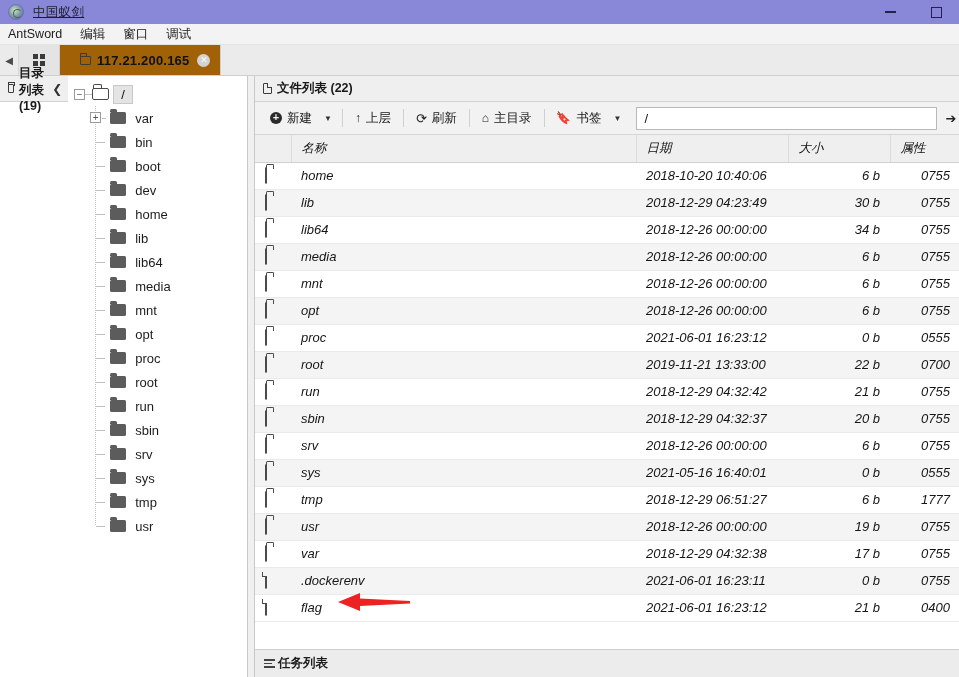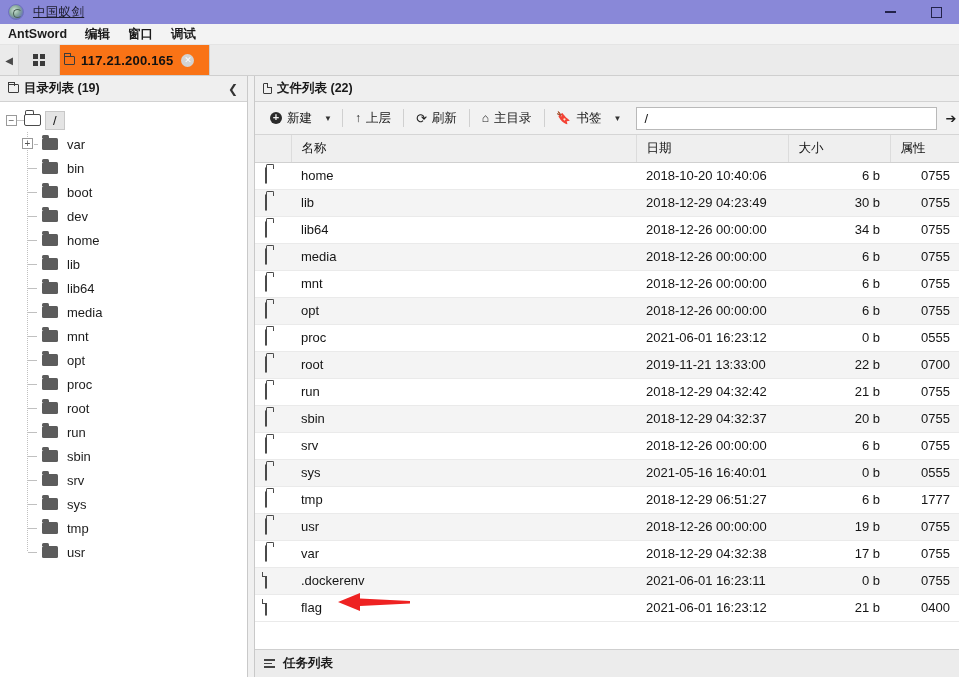--- a/index.html
+++ b/index.html
@@ -37,59 +37,59 @@
     color: #2c2c5a;
   }
   .win-btn .dash { width: 11px; height: 1.5px; background: #23234a; display: block; }
   .win-btn .sq { width: 11px; height: 11px; border: 1.5px solid #23234a; display: block; }
 
   
   .menubar {
     height: 21px; flex: 0 0 21px; background: #f3f3f3;
     display: flex; align-items: center; border-bottom: 1px solid #e4e4e4;
   }
-  .menu-item { padding: 0 9px; font-size: 12.5px; color: #1b1b1b; line-height: 21px; font-weight: bold; }
+  .menu-item { padding: 0 9px; font-size: 12.5px; color: #1b1b1b; line-height: 21px; }
   .menu-item:first-child { padding-left: 8px; }
 
   
   .tabbar {
     height: 31px; flex: 0 0 31px; background: #ebebeb;
     display: flex; align-items: stretch; border-bottom: 1px solid #cfcfcf;
   }
   .tab-nav-arrow {
     width: 18px; display: flex; align-items: center; justify-content: center;
     color: #4a4a4a; font-size: 10px; background: #ebebeb;
   }
   .tab-grid {
     width: 42px; display: flex; align-items: center; justify-content: center;
     background: #e4e4e4; border-right: 1px solid #cfcfcf; border-left: 1px solid #d6d6d6;
   }
   .grid-glyph { display: grid; grid-template-columns: 5px 5px; grid-template-rows: 5px 5px; gap: 2px; }
   .grid-glyph i { background: #3a3a3a; display: block; }
   .tab {
-    display: flex; align-items: center; padding: 0 10px 0 4px; gap: 6px;
-    background: #f97316; border-right: 1px solid #cfcfcf; min-width: 150px;
+    display: flex; align-items: center; padding: 0 10px 0 20px; gap: 6px;
+    background: #a16207; border-right: 1px solid #cfcfcf; min-width: 150px;
   }
   .tab-folder-ico { width: 11px; height: 9px; border: 1.2px solid #3b3b3b; border-radius: 1px; position: relative; }
   .tab-folder-ico::before {
     content:""; position:absolute; left:-1.2px; top:-3.4px; width:5px; height:3px;
     border:1.2px solid #3b3b3b; border-bottom:none; border-top-left-radius:1px; border-top-right-radius:1px;
   }
   .tab-label { font-size: 13px; color: #111; font-weight: 600; letter-spacing: .2px; }
   .tab-close {
     width: 13px; height: 13px; border-radius: 50%; background: #d3d3d3; color: #fbfbfb;
     font-size: 9px; display: flex; align-items: center; justify-content: center; margin-left: 2px;
   }
   .tabbar-rest { flex: 1; background: #ebebeb; }
 
   
   .body { flex: 1; display: flex; min-height: 0; background: #f0f0f0; }
 
   
-  .left-panel { width: 248px; display: flex; flex-direction: column; background: #fff; border-right: 1px solid #c9c9c9; }
+  .left-panel { width: 248px; display: flex; flex-direction: row; background: #fff; border-right: 1px solid #c9c9c9; }
   .panel-head {
     height: 26px; flex: 0 0 26px; background: #efefef; border-bottom: 1px solid #d2d2d2;
     display: flex; align-items: center; padding: 0 6px 0 8px; justify-content: space-between;
   }
   .panel-head-left { display: flex; align-items: center; gap: 5px; }
   .panel-head-title { font-size: 12.5px; font-weight: bold; color: #1a1a1a; }
   .mini-folder { width: 11px; height: 9px; border: 1.2px solid #3b3b3b; border-radius: 1px; position: relative; }
   .mini-folder::before {
     content:""; position:absolute; left:-1.2px; top:-3.4px; width:5px; height:3px;
     border:1.2px solid #3b3b3b; border-bottom:none;
@@ -169,21 +169,21 @@
     width: 12px; height: 12px; border-radius: 50%; background: #2b2b2b; color: #f2f2f2;
     font-size: 11px; line-height: 11px; text-align: center; font-weight: bold;
   }
   .ico-up { font-size: 12px; color: #1c1c1c; }
   .ico-refresh { font-size: 13px; color: #1c1c1c; }
   .ico-home { font-size: 12px; color: #1c1c1c; }
   .ico-book { font-size: 12px; color: #1c1c1c; }
 
   
   .table-area { flex: 1; display: flex; flex-direction: column; min-height: 0; overflow: hidden; }
-  table.filelist { width: 100%; border-collapse: collapse; table-layout: fixed; }
+  table.filelist { width: 100%; border-collapse: collapse; table-layout: fixed; font-style: italic; }
   table.filelist thead th {
     background: #efefef; border-bottom: 1px solid #d0d0d0; border-right: 1px solid #dcdcdc;
     height: 27px; font-size: 12.5px; font-weight: normal; color: #121212; text-align: left;
     padding: 0 10px; position: sticky; top: 0;
   }
   table.filelist thead th.num { text-align: left; }
   .col-icon { width: 36px; }
   .col-name { width: 345px; }
   .col-date { width: 152px; margin-left: 8px; }
   .col-size { width: 102px; }
@@ -214,21 +214,21 @@
   .row-doc::after {
     content:""; position:absolute; right:-1.3px; top:-1.3px; width:4.5px; height:4.5px;
     background: inherit; border-left:1.3px solid #4a4a4a; border-bottom:1.3px solid #4a4a4a;
     background-color: #ffffff;
   }
   tr:nth-child(even) .row-doc::after { background-color: #f4f4f4; }
 
   
   .statusbar {
     height: 28px; flex: 0 0 28px; background: #ececec; border-top: 1px solid #cfcfcf;
-    display: flex; align-items: center; padding-left: 9px; gap: 8px;
+    display: flex; align-items: center; padding-left: 9px; gap: 3px;
   }
   .list-glyph { display: flex; flex-direction: column; gap: 1.5px; }
   .list-glyph i { display: block; height: 1.8px; background: #444; }
   .list-glyph i:nth-child(1) { width: 11px; }
   .list-glyph i:nth-child(2) { width: 8px; }
   .list-glyph i:nth-child(3) { width: 11px; }
   .status-label { font-size: 12.5px; font-weight: bold; color: #1d1d1d; }
 
   
   .annot-arrow { position: absolute; left: 338px; top: 592px; width: 72px; height: 20px; pointer-events: none; }

